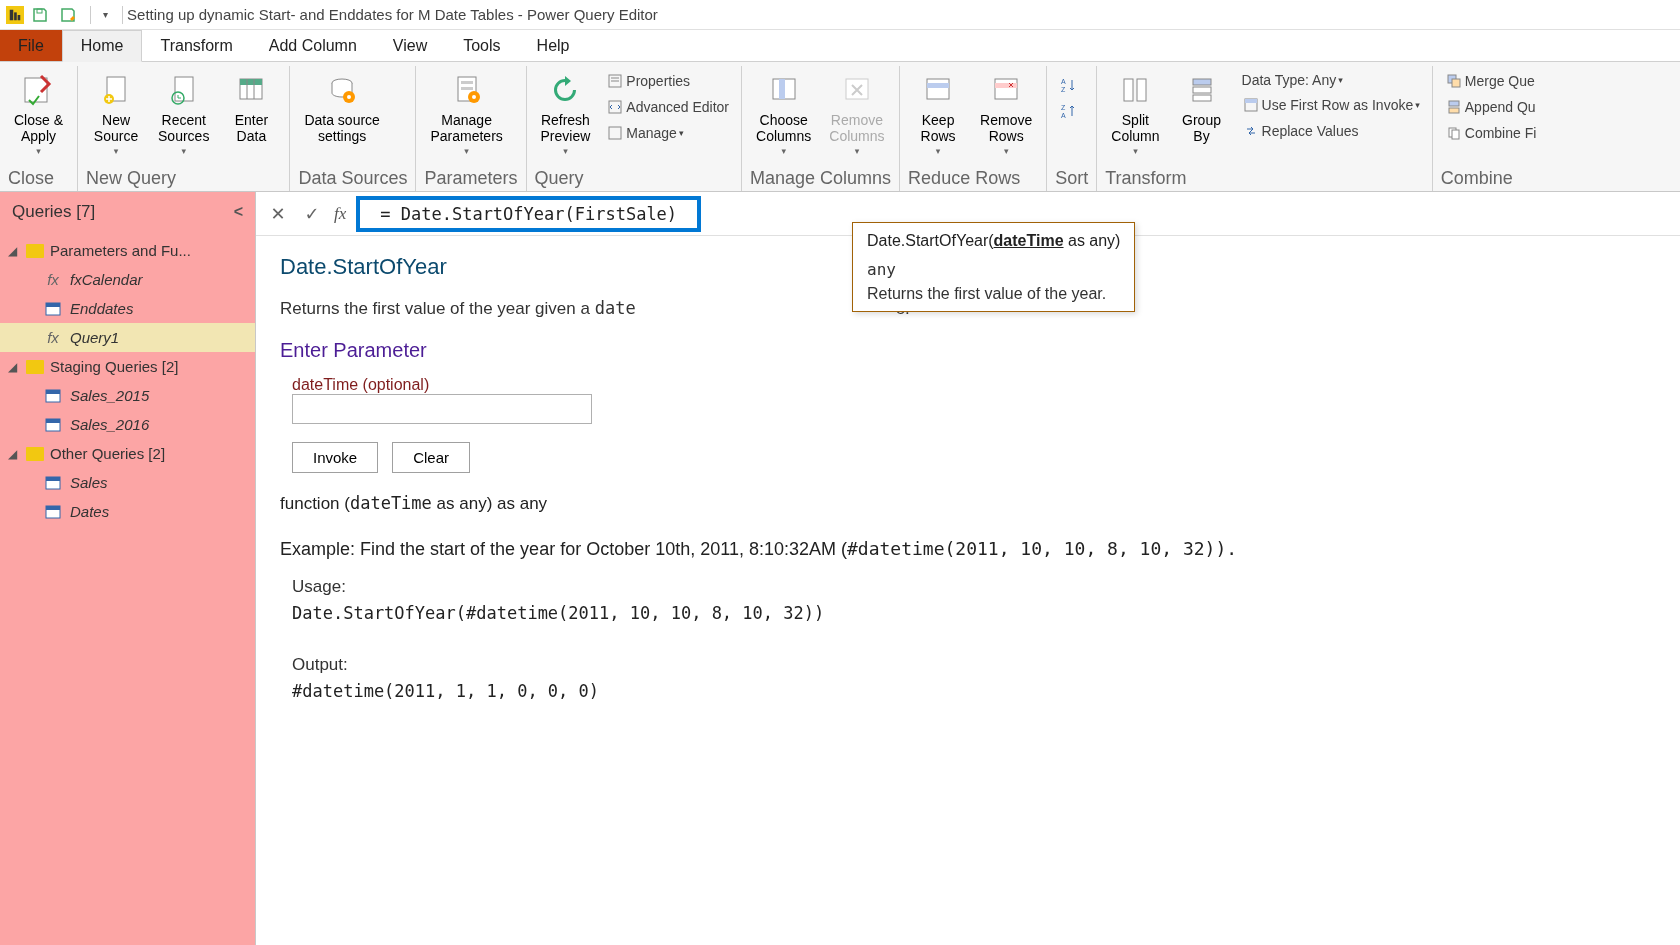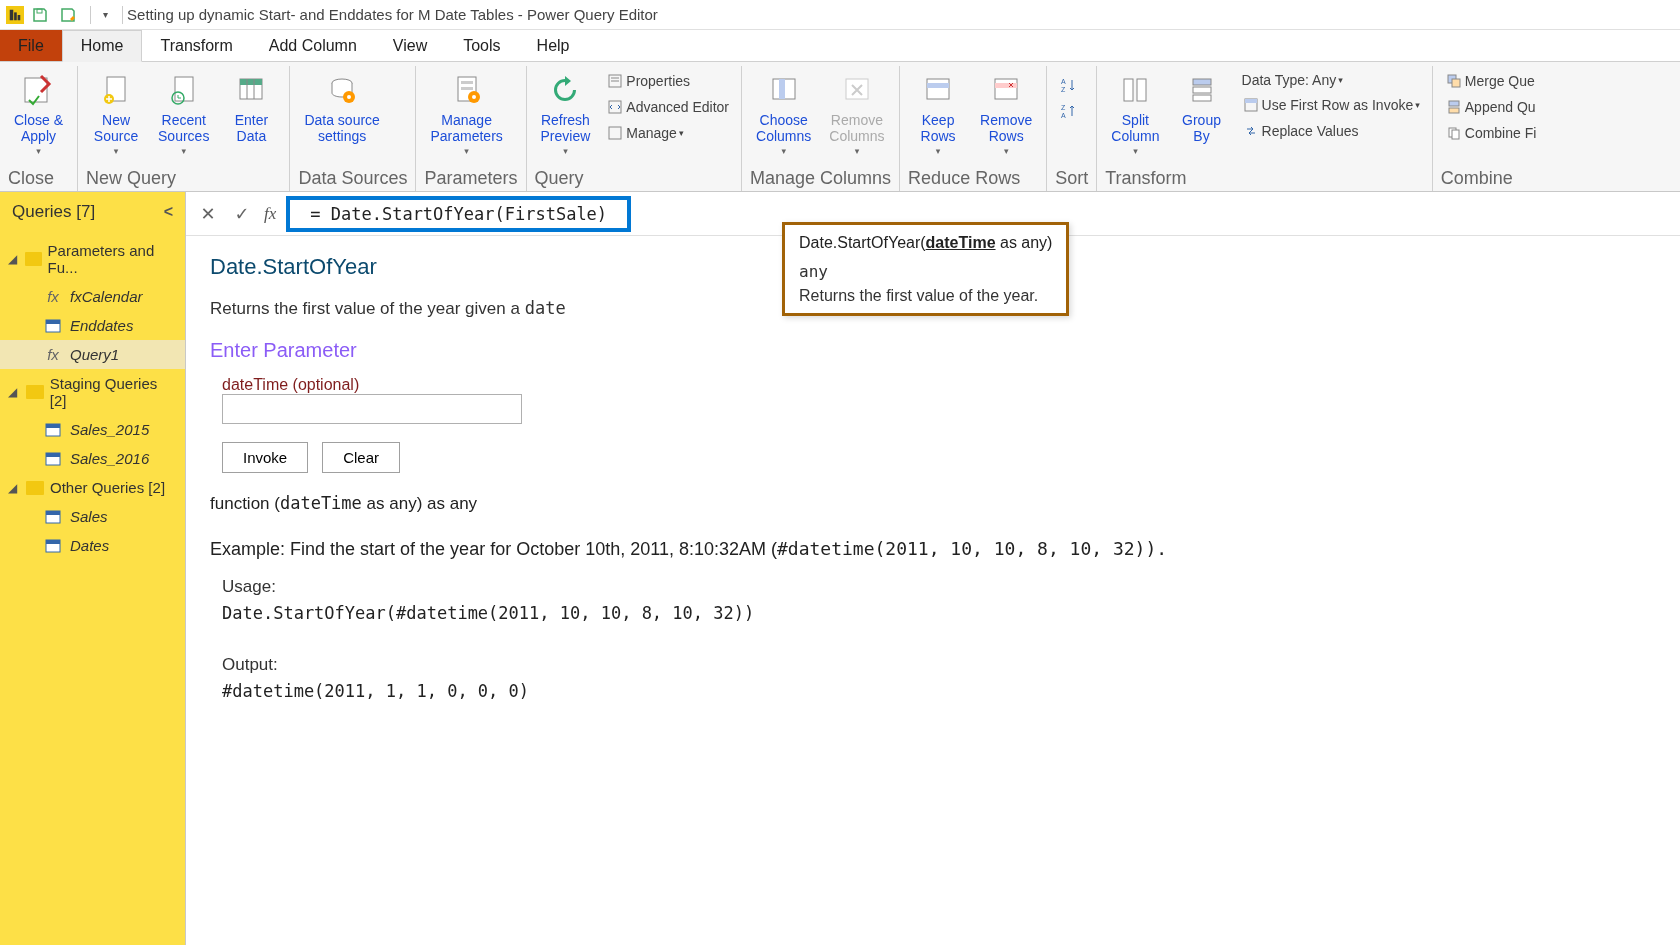--- a/index.html
+++ b/index.html
@@ -15,52 +15,52 @@
 .menubar{height:32px;display:flex;align-items:stretch;border-bottom:1px solid #d0d0d0;background:#fff}
 .mtab{padding:0 18px;display:flex;align-items:center;font-size:16px;cursor:pointer}
 .mtab.file{background:#c2410c;color:#222}
 .mtab.active{background:#f0f0f0;border:1px solid #d0d0d0;border-bottom:1px solid #f0f0f0;margin-bottom:-1px}
 .ribbon{height:130px;background:#f6f6f6;border-bottom:1px solid #c8c8c8;display:flex;padding-top:4px}
 .rgroup{display:flex;flex-direction:column;border-right:1px solid #d0d0d0;padding:0 8px}
 .rcontent{flex:1;display:flex;align-items:flex-start;gap:6px}
 .rlabel{text-align:left;font-size:18px;color:#666;padding:2px 0}
 .bigbtn{display:flex;flex-direction:column;align-items:center;justify-content:flex-start;padding:4px 6px;cursor:pointer;min-width:60px}
 .bigbtn .icn{width:40px;height:40px;display:flex;align-items:center;justify-content:center;margin-bottom:2px}
-.bigbtn .lbl{text-align:center;font-size:14px;line-height:16px;color:#1d4ed8}
+.bigbtn .lbl{text-align:center;font-size:14px;line-height:16px;color:#000000}
 .bigbtn .drop{font-size:9px;color:#666;margin-top:2px}
 .smallstack{display:flex;flex-direction:column;gap:4px;padding-top:4px}
 .smallbtn{display:flex;align-items:center;gap:2px;padding:2px 4px;cursor:pointer;font-size:14px;color:#444;white-space:nowrap}
 .smallbtn .sicn{width:18px;height:18px;display:flex;align-items:center;justify-content:center}
 .workspace{display:flex;height:calc(945px - 30px - 32px - 130px)}
-.qpanel{width:186px;border-right:1px solid #c8c8c8;background:#fde047;display:flex;flex-direction:column}
+.qpanel{width:256px;border-right:1px solid #c8c8c8;background:#fca5a5;display:flex;flex-direction:column}
 .qhead{height:40px;display:flex;align-items:center;justify-content:space-between;padding:0 12px;font-size:17px;color:#333}
 .qcoll{font-size:16px;color:#555;cursor:pointer;font-weight:bold}
 .qtree{flex:1;overflow:auto;padding-top:4px}
 .qgroup{display:flex;align-items:center;padding:6px 8px;font-size:15px;color:#333;cursor:pointer;gap:6px}
 .qgroup .chev{font-size:12px;color:#555;width:12px}
 .qgroup .fld{width:18px;height:14px;background:#f2c811;border-radius:1px}
 .qitem{display:flex;align-items:center;padding:6px 8px 6px 44px;font-size:15px;font-style:italic;color:#333;cursor:pointer;gap:8px}
 .qitem.sel{background:#f2e6b3}
 .qitem .qicn{width:18px;height:16px;display:flex;align-items:center;justify-content:center}
 .main{flex:1;display:flex;flex-direction:column;position:relative}
 .fbar{height:44px;display:flex;align-items:center;padding:0 10px;gap:10px;border-bottom:1px solid #e0e0e0}
 .fbtn{width:24px;height:24px;display:flex;align-items:center;justify-content:center;color:#666;cursor:pointer;font-size:18px}
 .fxlbl{font-style:italic;font-family:"Segoe UI",serif;font-size:17px;color:#555}
 .fbox{border:4px solid #0178d4;padding:4px 20px;background:#fff;display:flex;align-items:center;min-width:260px}
 .ftext{font-family:Consolas,monospace;font-size:17px;white-space:pre}
-.tooltip{position:absolute;left:596px;top:30px;background:#fff;border:3px solid #a16207;box-shadow:2px 2px 6px rgba(0,0,0,.15);padding:8px 14px;font-size:16px;z-index:100;min-width:280px}
+.tooltip{position:absolute;left:596px;top:30px;background:#fff;border:1px solid #a16207;box-shadow:2px 2px 6px rgba(0,0,0,.15);padding:8px 14px;font-size:16px;z-index:100;min-width:280px}
 .tooltip .sig{font-family:Consolas,monospace}
 .tooltip .sig u{text-decoration:underline;font-weight:bold}
 .tooltip .ttype{font-family:Consolas,monospace;margin:10px 0 6px 0;color:#333}
 .tooltip .tdesc{color:#333}
 .doc{padding:18px 24px;overflow:auto;flex:1}
 .doc h1{font-size:22px;font-weight:400;color:#0c4a6e;margin-bottom:18px}
 .doc p{font-size:17px;color:#333;margin-bottom:20px;font-family:"Segoe UI",Arial}
 .doc .mono{font-family:Consolas,monospace}
-.doc h2{font-size:20px;font-weight:400;color:#8b5cf6;margin:10px 0 14px 0}
+.doc h2{font-size:20px;font-weight:400;color:#4c1d95;margin:10px 0 14px 0}
 .param-lbl{font-size:16px;color:#7f1d1d;margin:6px 0 0 12px}
 .pinput{width:300px;height:30px;border:1px solid #b0b0b0;margin:0 0 18px 12px;padding:4px}
 .btns{display:flex;gap:14px;margin:0 0 20px 12px}
 .btn{border:1px solid #a0a0a0;background:#fff;padding:6px 20px;font-size:15px;cursor:pointer}
 .sig-line{font-size:17px;margin:14px 0 24px 0}
 .ex-head{font-size:18px;margin:10px 0 14px 0}
 .code-blk{margin-left:12px;font-size:17px;line-height:26px}
 .code-blk .lbl{color:#333}
 .code-blk .code{font-family:Consolas,monospace}
 </style>

